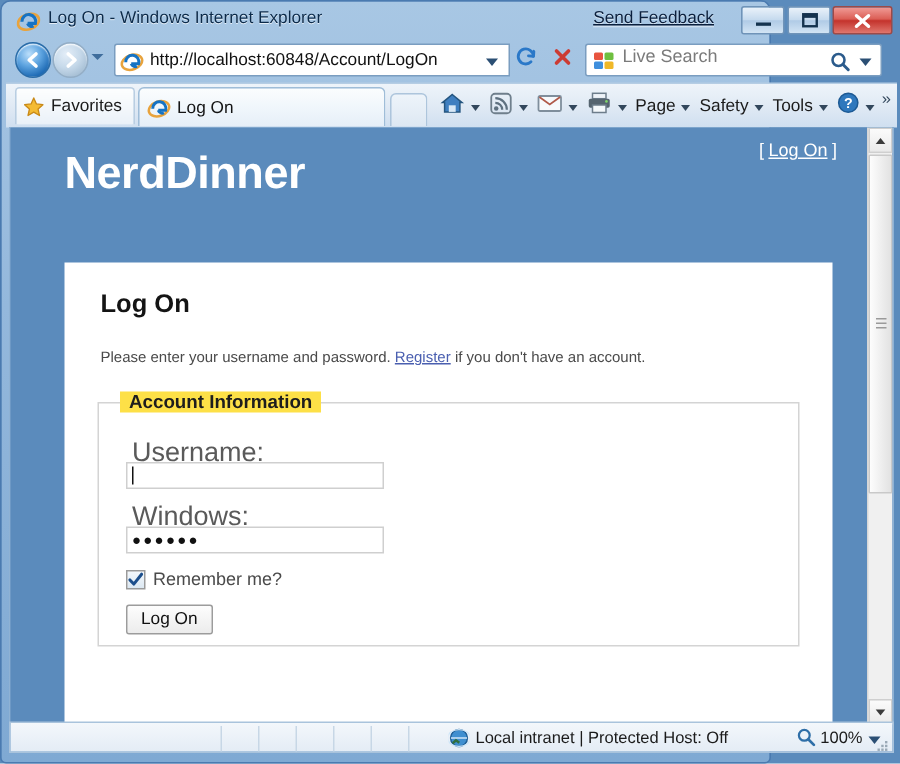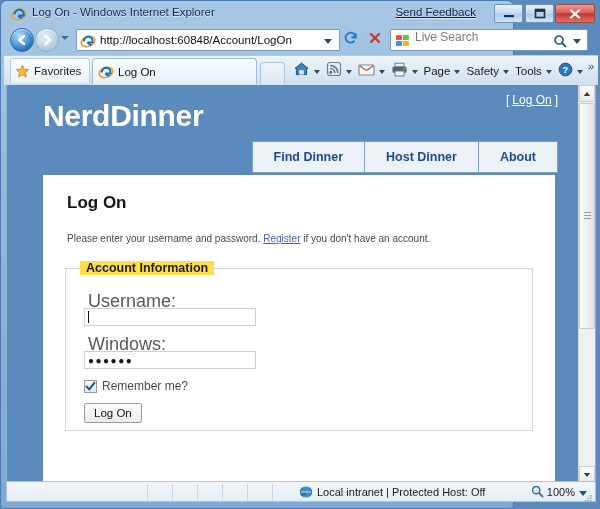--- a/index.html
+++ b/index.html
@@ -656,25 +656,20 @@
     <div id="viewport">
 
       <div id="page">
 
         <div id="site-title">NerdDinner</div>
 
         <div id="logon-display">
           <span class="brk">[</span><a id="logon-link">Log On</a><span class="brk">]</span>
         </div>
 
-        <div id="nav-tabs">
-          <div class="nav-tab">Find Dinner</div>
-          <div class="nav-tab">Host Dinner</div>
-          <div class="nav-tab">About</div>
-        </div>
 
         <div id="content-panel">
           <div id="page-heading">Log On</div>
 
           <div id="intro-text">
             <span>Please enter your username and password.</span>
             <a id="register-link">Register</a>
             <span>if you don't have an account.</span>
           </div>
 

